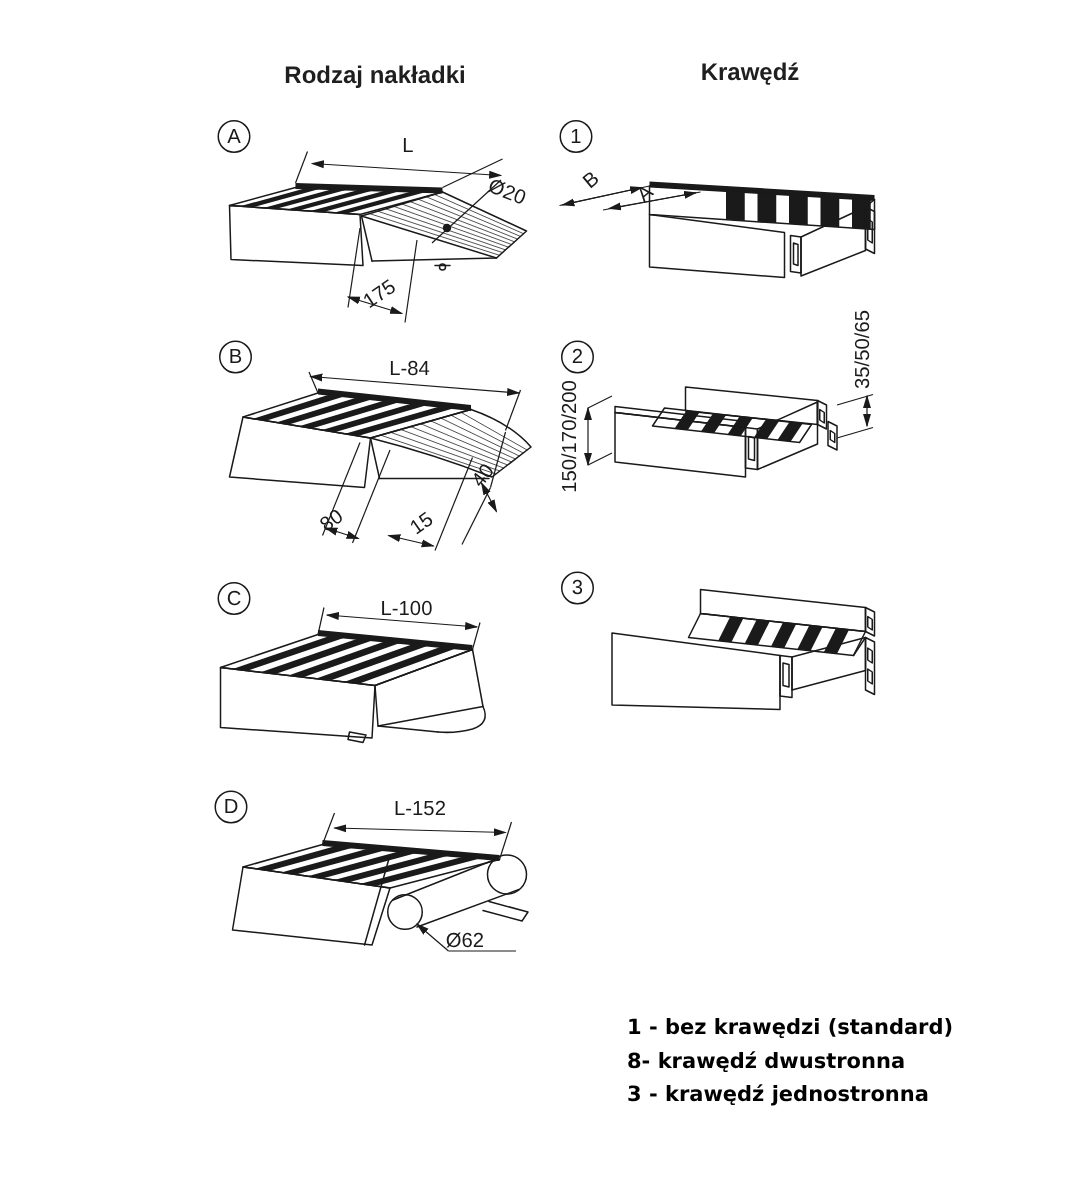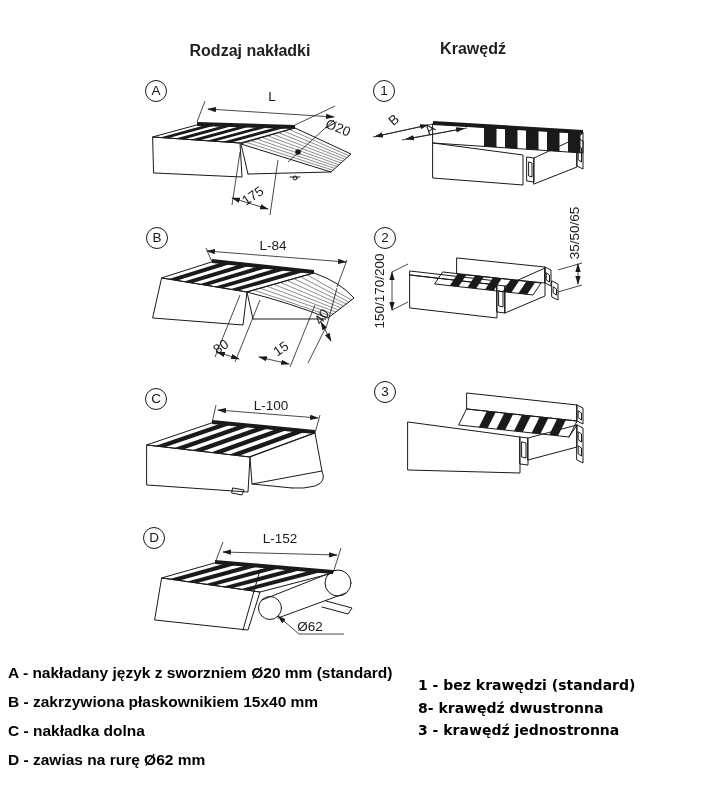--- a/index.html
+++ b/index.html
@@ -39,21 +39,21 @@
   .thin{stroke:#1a1a1a;fill:none;stroke-width:0.5;}
   .dimln{stroke:#1a1a1a;fill:none;stroke-width:0.8;}
   .bar{fill:#1a1a1a;stroke:none;}
 </style>
 </head>
 <body>
 
 <div id="page">
 
   <div class="hdr" style="left:250px;top:42px">Rodzaj nakładki</div>
-  <div class="hdr" style="left:473px;top:40px">Krawędź</div>
+  <div class="hdr" style="left:500px;top:40px">Krawędź</div>
 
   <div class="badge" style="left:145px;top:80px">A</div>
   <div class="badge" style="left:373px;top:80px">1</div>
   <div class="badge" style="left:146px;top:227px">B</div>
   <div class="badge" style="left:374px;top:227px">2</div>
   <div class="badge" style="left:145px;top:388px">C</div>
   <div class="badge" style="left:374px;top:381px">3</div>
   <div class="badge" style="left:143px;top:527px">D</div>
 
   <div class="fig" style="left:138px;top:76px">
@@ -324,25 +324,19 @@
   <span class="dim" style="left:322px;top:317px;transform:translate(-50%,-50%) rotate(-52deg)">40</span>
 
   <span class="dim" style="left:380px;top:291px;transform:translate(-50%,-50%) rotate(-90deg)">150/170/200</span>
   <span class="dim" style="left:575px;top:233px;transform:translate(-50%,-50%) rotate(-90deg)">35/50/65</span>
 
   <span class="dim" style="left:271px;top:406px">L-100</span>
 
   <span class="dim" style="left:280px;top:539px">L-152</span>
   <span class="dim" style="left:310px;top:627px">Ø62</span>
 
-  <div class="legend-left">
-    <div class="li">A - nakładany język z sworzniem Ø20 mm (standard)</div>
-    <div class="li">B - zakrzywiona płaskownikiem 15x40 mm</div>
-    <div class="li">C - nakładka dolna</div>
-    <div class="li">D - zawias na rurę Ø62 mm</div>
-  </div>
   <div class="legend-right">
     <div class="li">1 - bez krawędzi (standard)</div>
     <div class="li">8- krawędź dwustronna</div>
     <div class="li">3 - krawędź jednostronna</div>
   </div>
 
 </div>
 
 </body></html>

